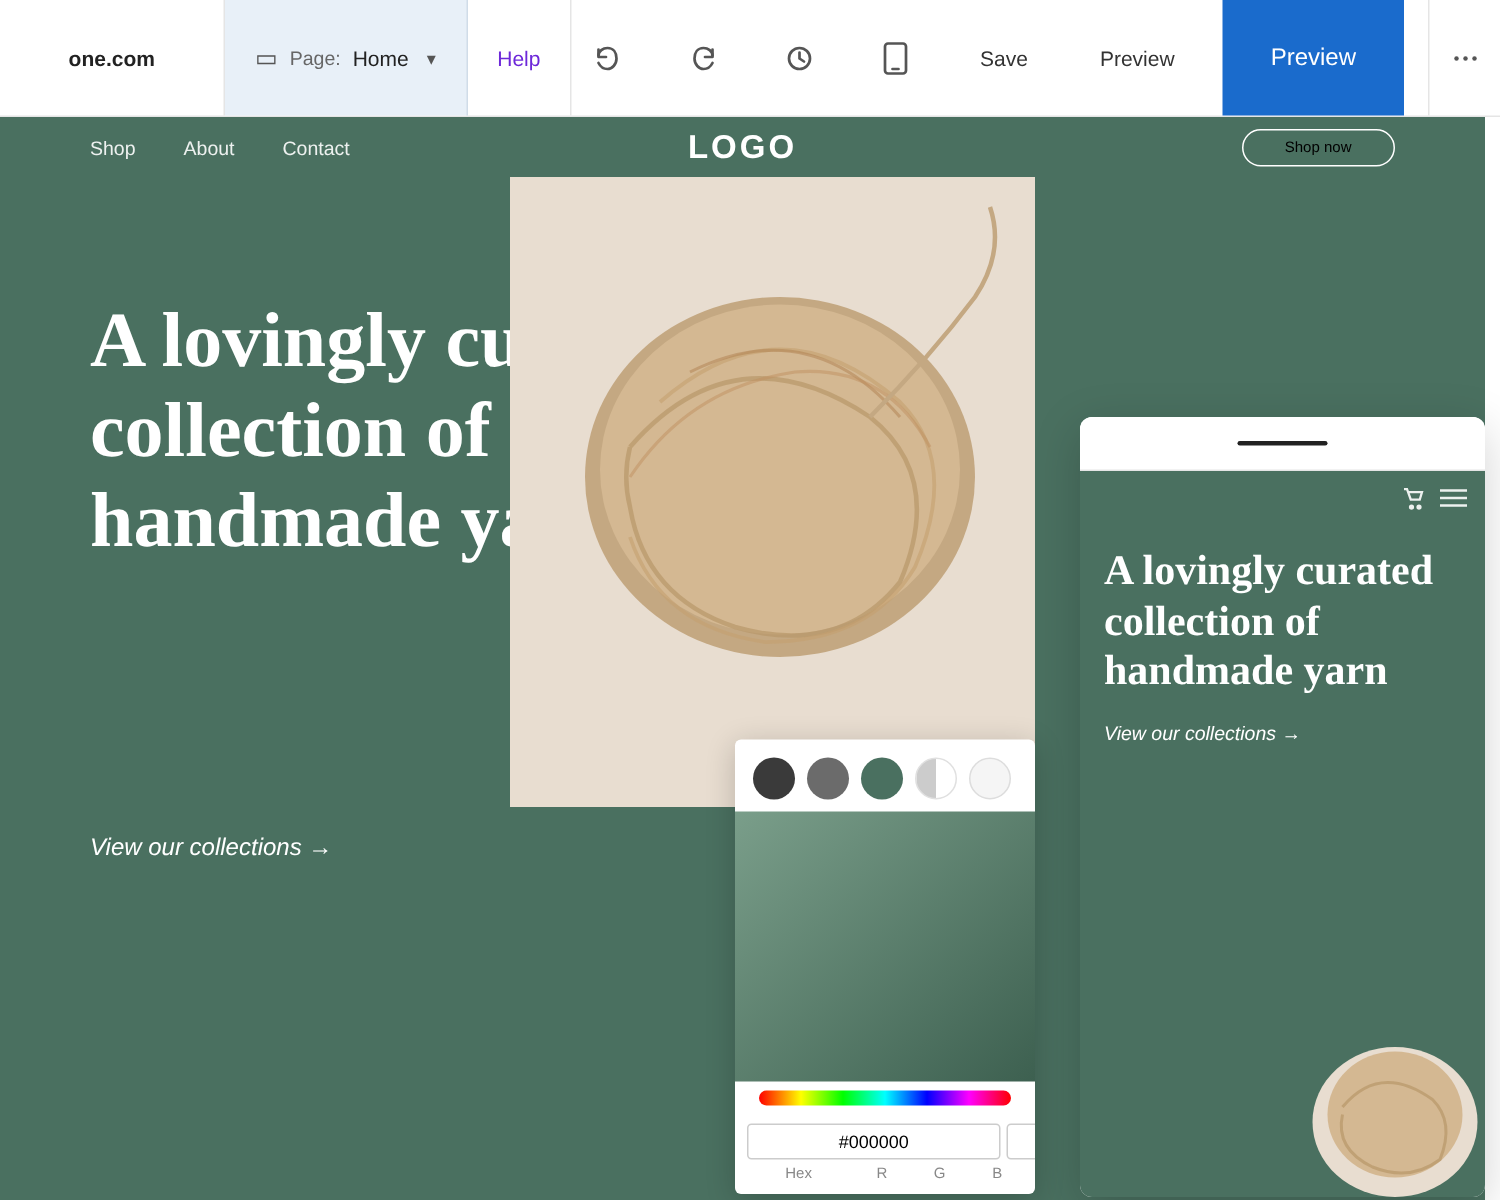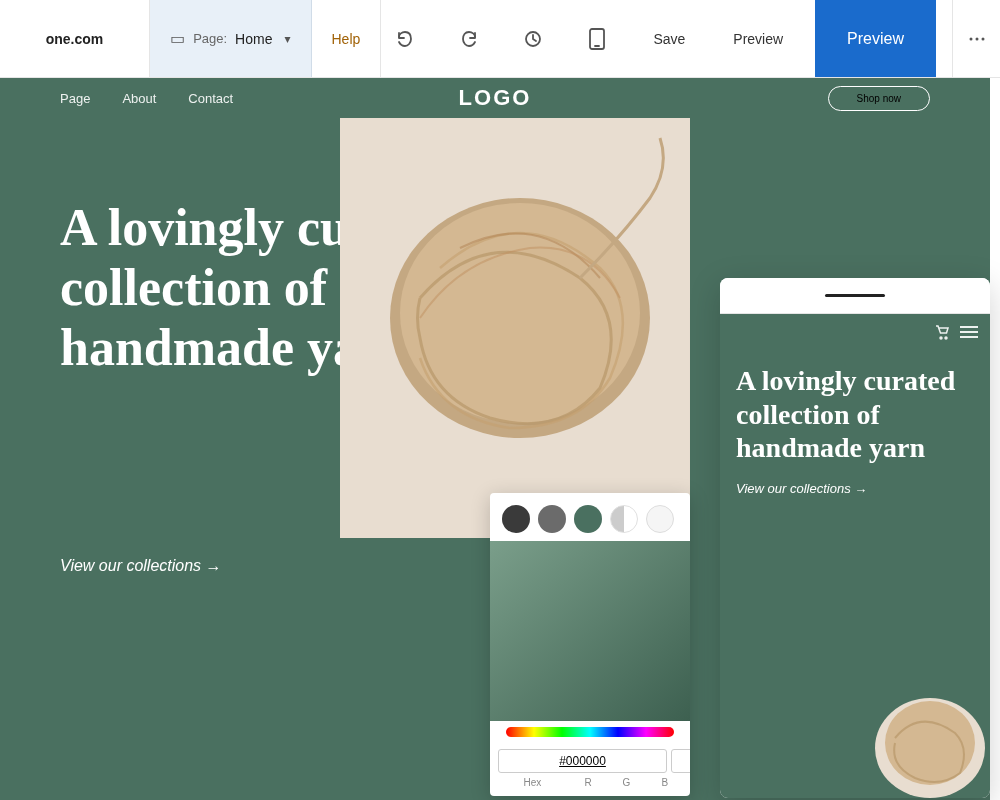--- a/index.html
+++ b/index.html
@@ -57,21 +57,21 @@
       font-size: 12px;
       color: #555;
       margin-left: 4px;
     }
     .help-btn {
       padding: 0 20px;
       height: 100%;
       display: flex;
       align-items: center;
       font-size: 14px;
-      color: #a16207;
+      color: #6d28d9;
       cursor: pointer;
       border-right: 1px solid #e5e5e5;
     }
     .toolbar-spacer { flex: 1; }
     .toolbar-actions {
       display: flex;
       align-items: center;
       gap: 16px;
       height: 100%;
     }
@@ -330,21 +330,20 @@
       height: 10px;
       margin: 0 8px;
       background: linear-gradient(to right, #ff0000, #ffff00, #00ff00, #00ffff, #0000ff, #ff00ff, #ff0000);
       border-radius: 5px;
     }
     .color-inputs {
       display: flex;
       gap: 4px;
       padding: 8px 8px 4px;
       align-items: center;
-      text-decoration: underline;
     }
     .color-hex-input {
       flex: 2;
       padding: 4px 6px;
       border: 1px solid #ccc;
       border-radius: 3px;
       font-size: 12px;
       text-align: center;
     }
     .color-channel-input {
@@ -420,21 +419,21 @@
     </div>
   </div>
 </div>
 
 <div class="canvas-area">
 
   <div class="website-preview">
 
     <div class="site-nav">
       <div class="site-nav-links">
-        <span class="site-nav-link">Page</span>
+        <span class="site-nav-link">Shop</span>
         <span class="site-nav-link">About</span>
         <span class="site-nav-link">Contact</span>
       </div>
       <span class="site-logo">LOGO</span>
       <button class="site-cta-btn">Shop now</button>
     </div>
 
     <div class="hero-section">
       <div class="hero-text">
         <h1 class="hero-title">A lovingly curated collection of handmade yarn</h1>

